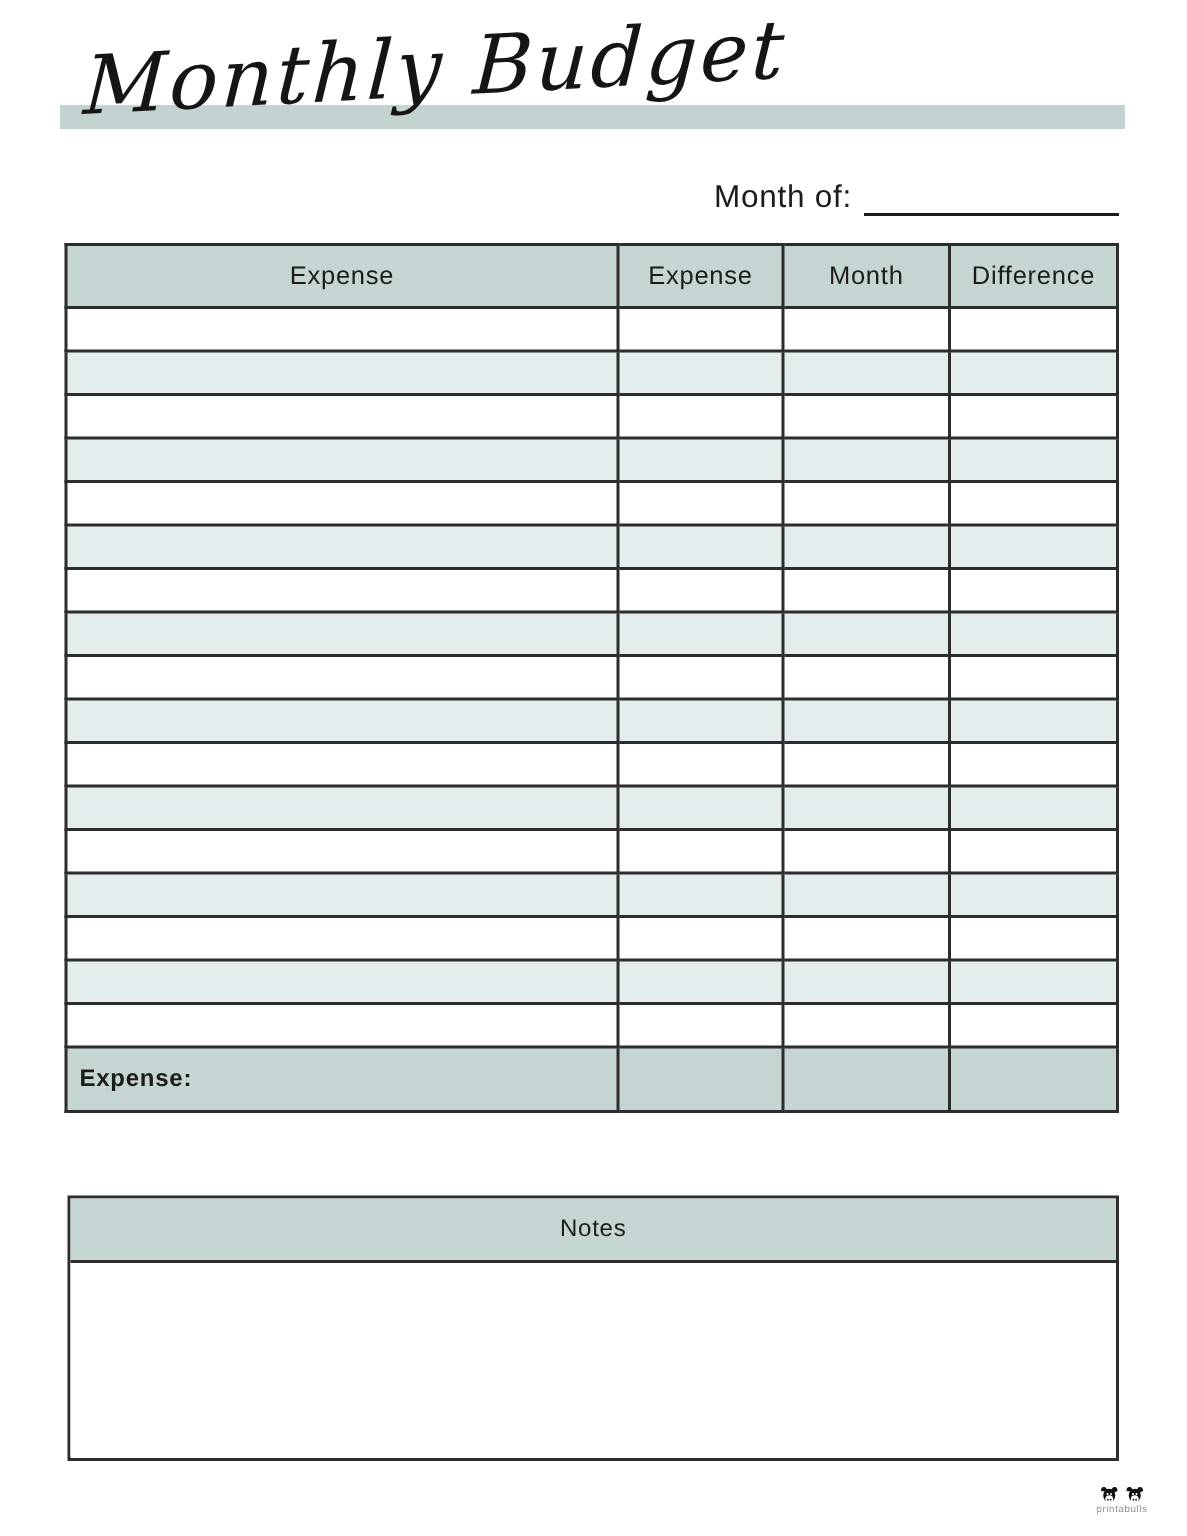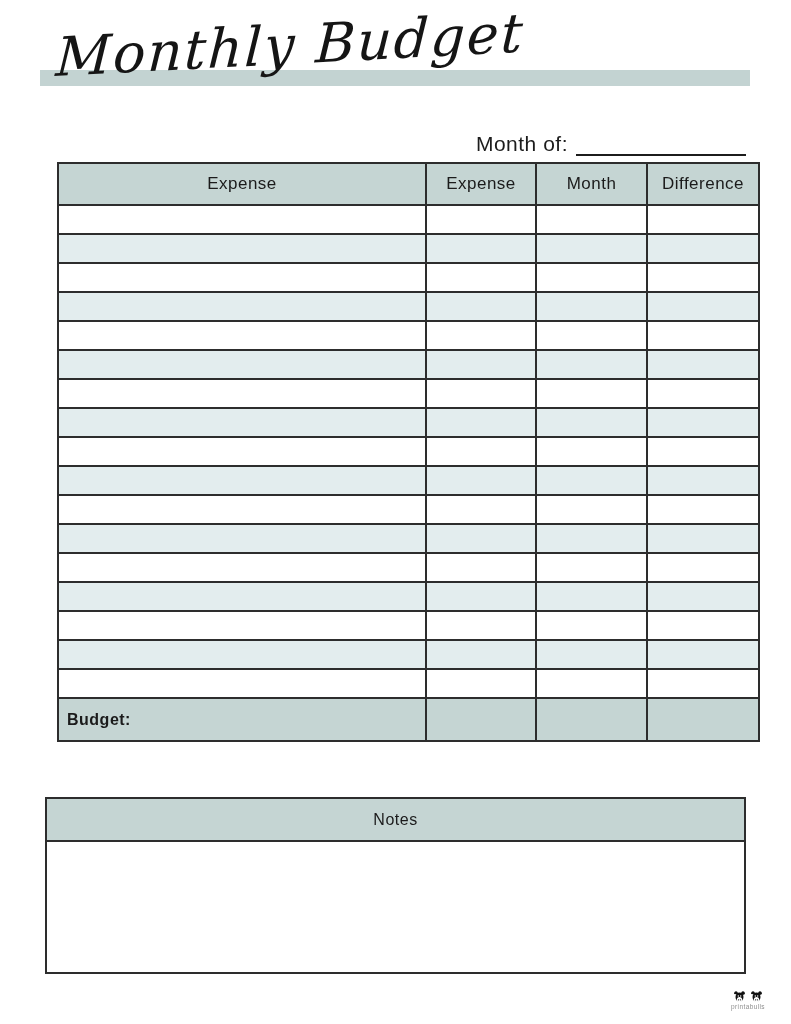--- a/index.html
+++ b/index.html
@@ -29,34 +29,34 @@
     font-size:54px;
     letter-spacing:2px;
     color:#151515;
     transform:rotate(-3deg) skewX(-6deg);
     transform-origin:left center;
     white-space:nowrap;
   }
 
   
   .month-row {
-    position:absolute; right:45px; top:132px;
+    position:absolute; right:45px; top:120px;
     display:flex; align-items:flex-end;
     font-size:21px; letter-spacing:0.5px; color:#1c1c1c;
   }
   .month-line {
     display:inline-block;
     width:170px; height:22px;
     margin-left:8px;
     border-bottom:2.5px solid #1c1c1c;
   }
 
   
   table.budget {
-    position:absolute; left:57px; top:162px;
+    position:absolute; left:43px; top:162px;
     width:701px;
     border-collapse:collapse;
     table-layout:fixed;
   }
   table.budget col.c1 { width:368px; }
   table.budget col.c2 { width:110px; }
   table.budget col.c3 { width:111px; }
   table.budget col.c4 { width:112px; }
   table.budget th, table.budget td {
     border:2px solid #2d2d2d;
@@ -246,21 +246,21 @@
         </tr>
         <tr>
           <td></td>
           <td></td>
           <td></td>
           <td></td>
         </tr>
       </tbody>
     <tfoot>
       <tr>
-        <td class="totals-label">Budget:</td>
+        <td class="totals-label">Expense:</td>
         <td></td>
         <td></td>
         <td></td>
       </tr>
     </tfoot>
   </table>
 
   <div class="notes">
     <div class="notes-header">
       <span>Notes</span>

